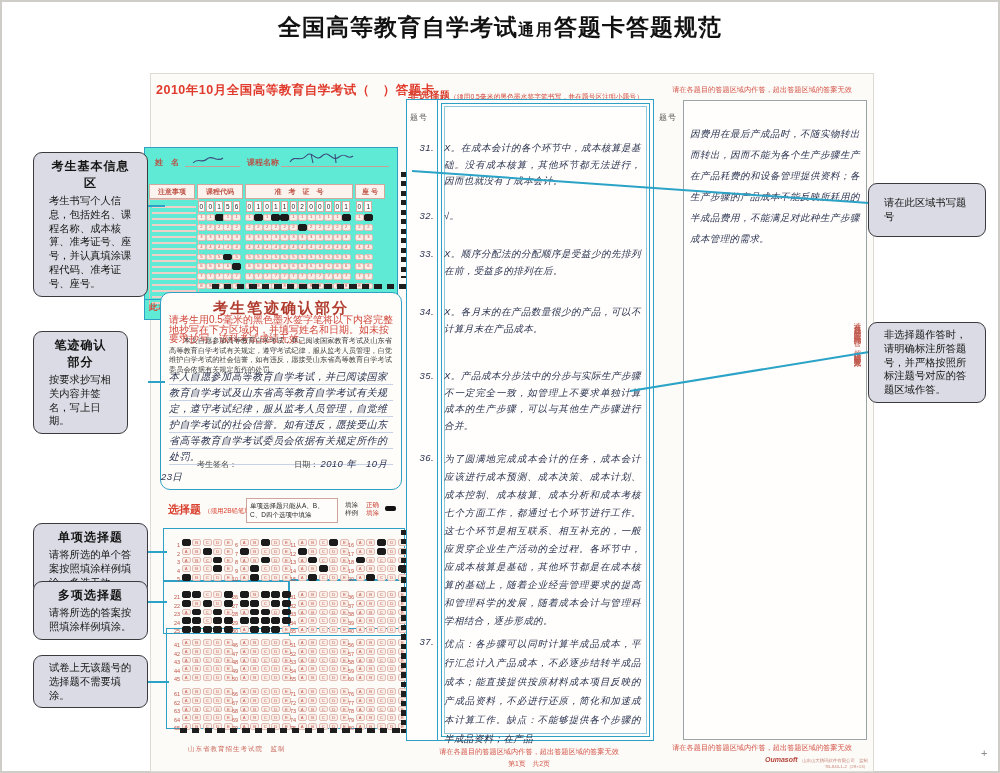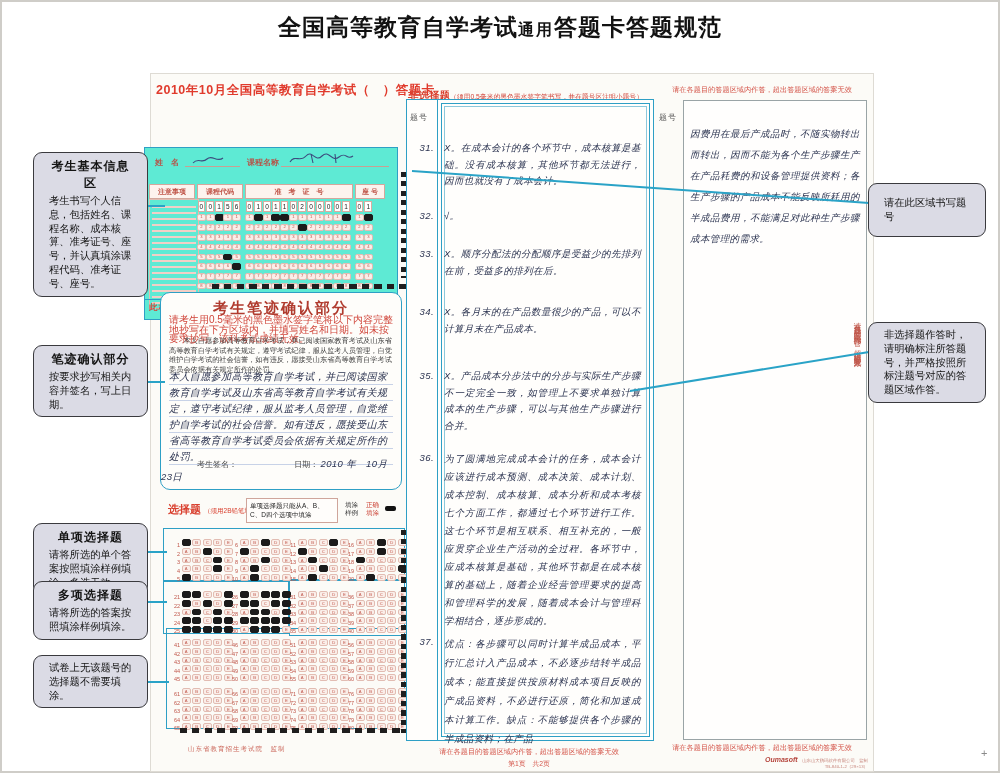--- a/index.html
+++ b/index.html
@@ -495,21 +495,21 @@
     <line x1="148" y1="682" x2="169" y2="682"></line>
     <line x1="412" y1="171" x2="869" y2="203"></line>
     <line x1="630" y1="391" x2="869" y2="352"></line>
   </g>
 </svg>
 
 <div class="callout" style="left:33px;top:152px;width:115px">
   <div class="ct">考生基本信息区</div>
   <div class="cb">考生书写个人信息，包括姓名、课程名称、成本核算、准考证号、座号，并认真填涂课程代码、准考证号、座号。</div>
 </div>
-<div class="callout" style="left:33px;top:345px;width:115px">
+<div class="callout" style="left:33px;top:331px;width:95px">
   <div class="ct">笔迹确认部分</div>
   <div class="cb">按要求抄写相关内容并签名，写上日期。</div>
 </div>
 <div class="callout" style="left:33px;top:523px;width:115px">
   <div class="ct">单项选择题</div>
   <div class="cb">请将所选的单个答案按照填涂样例填涂。多选无效。</div>
 </div>
 <div class="callout" style="left:33px;top:581px;width:115px">
   <div class="ct">多项选择题</div>
   <div class="cb">请将所选的答案按照填涂样例填涂。</div>

